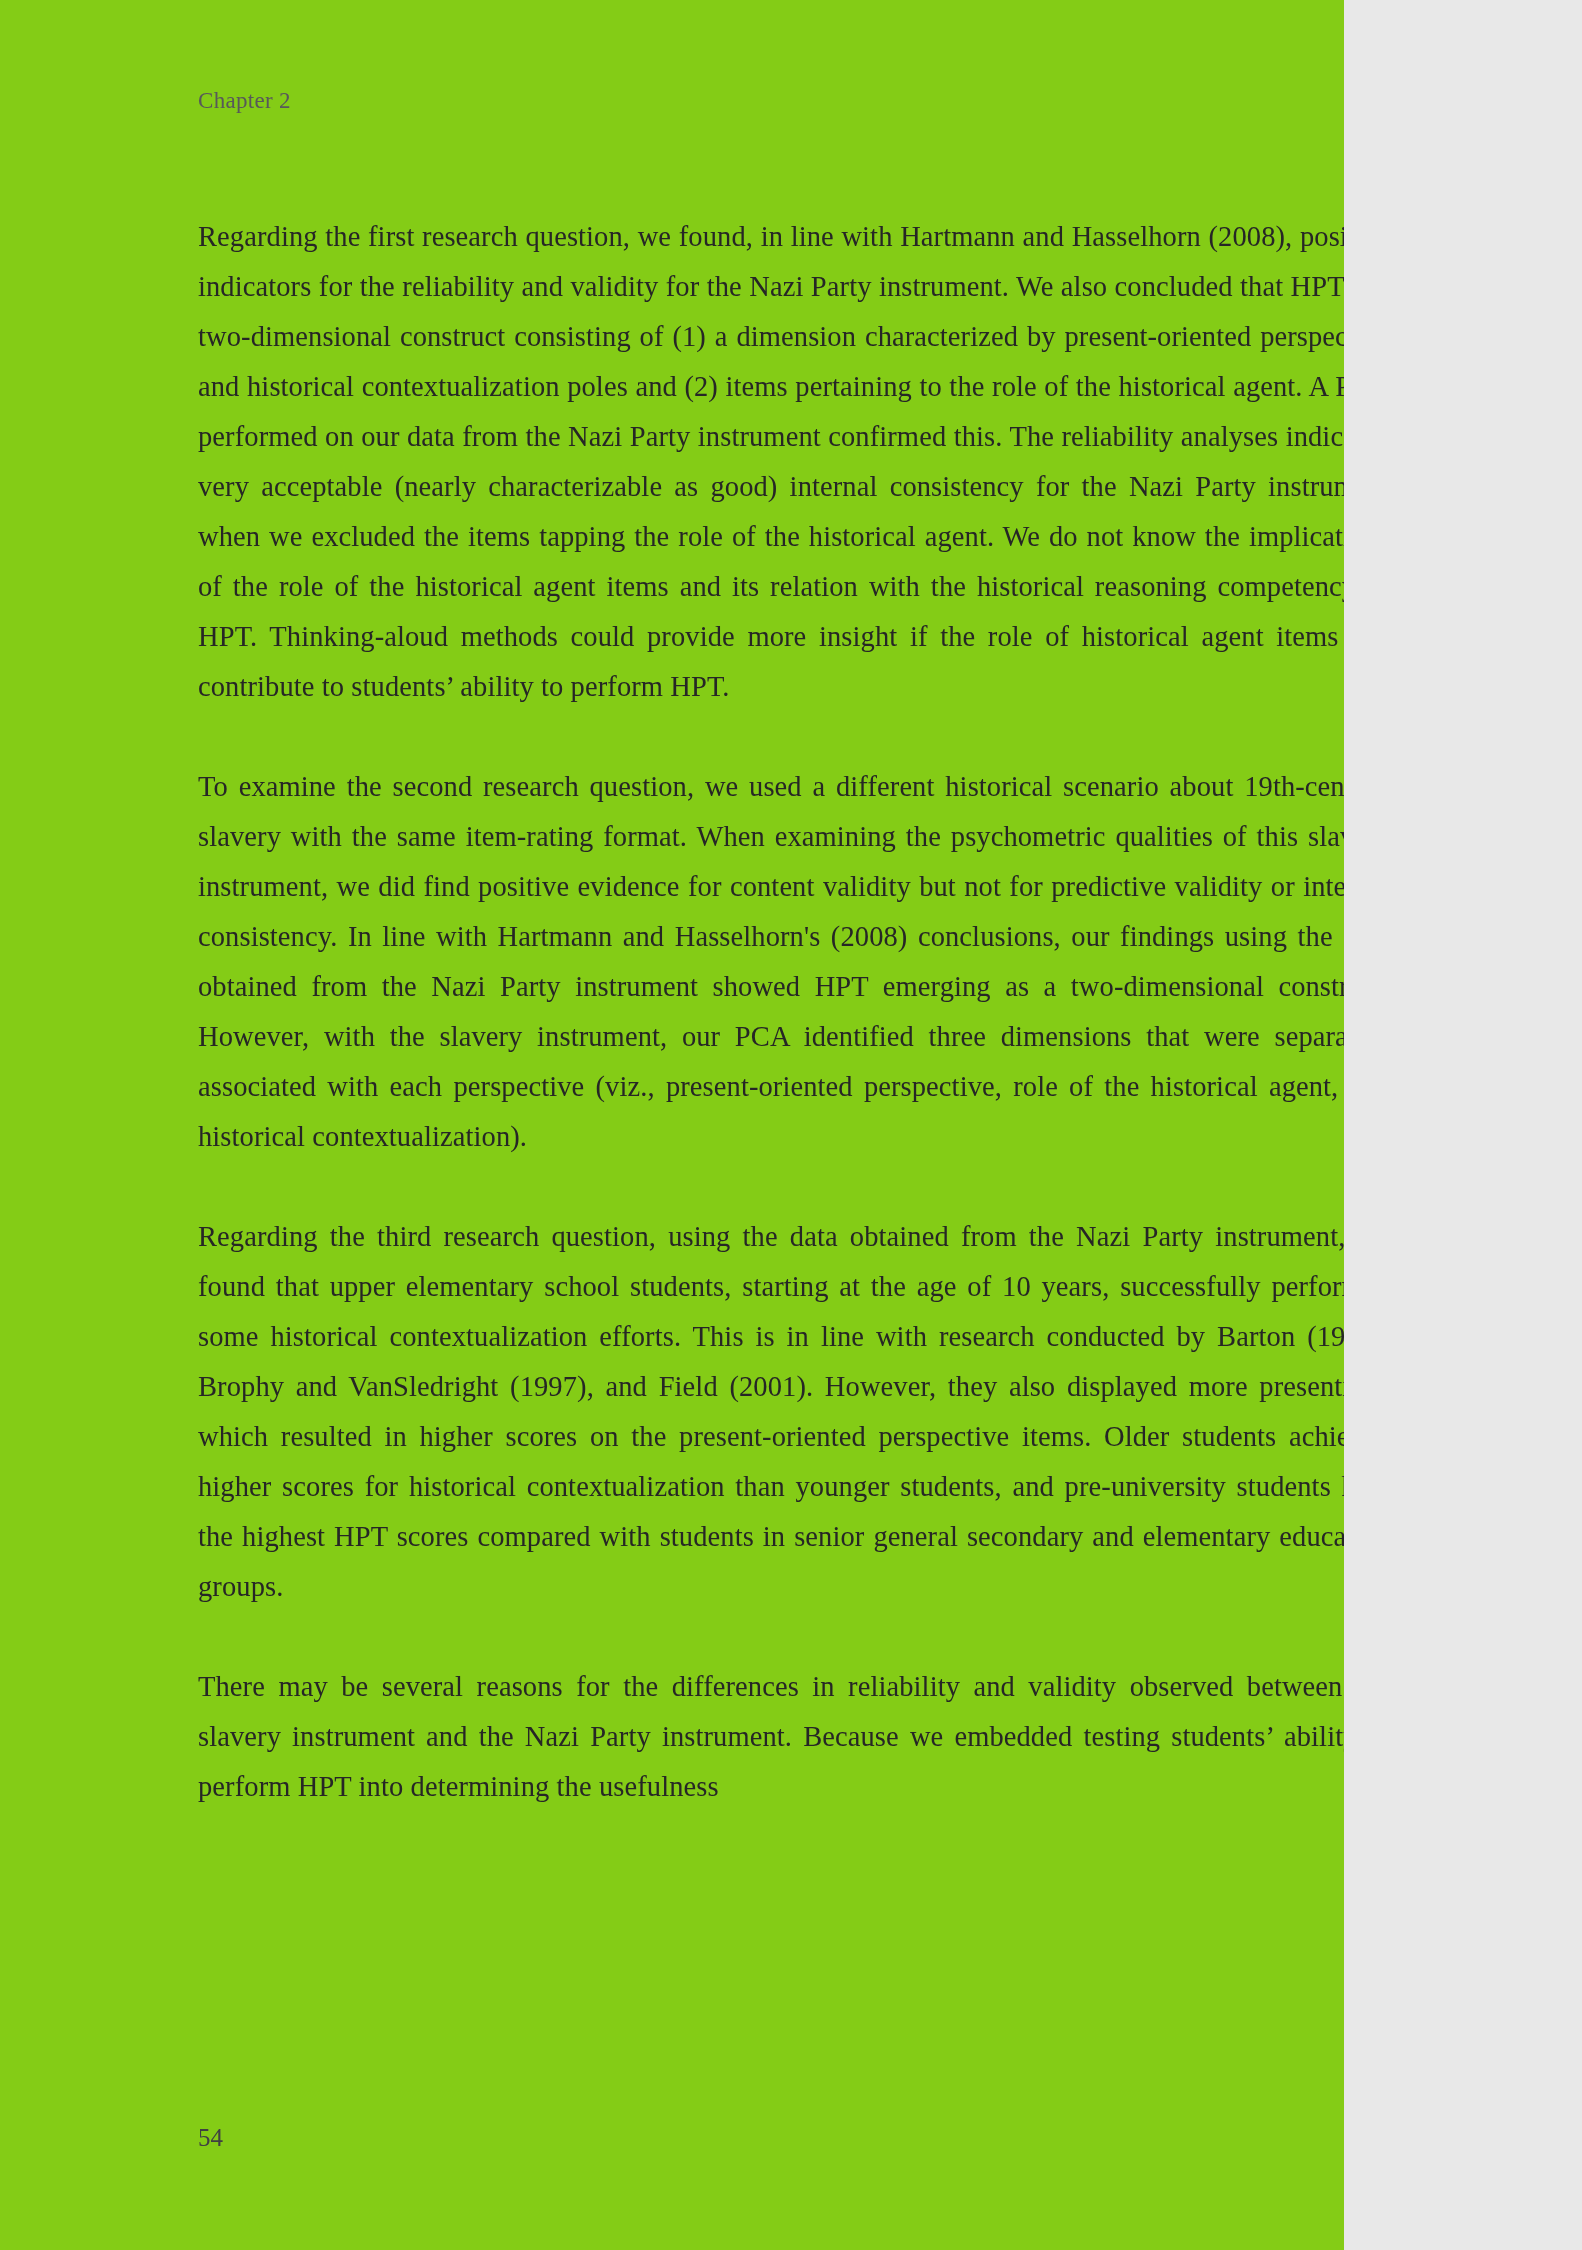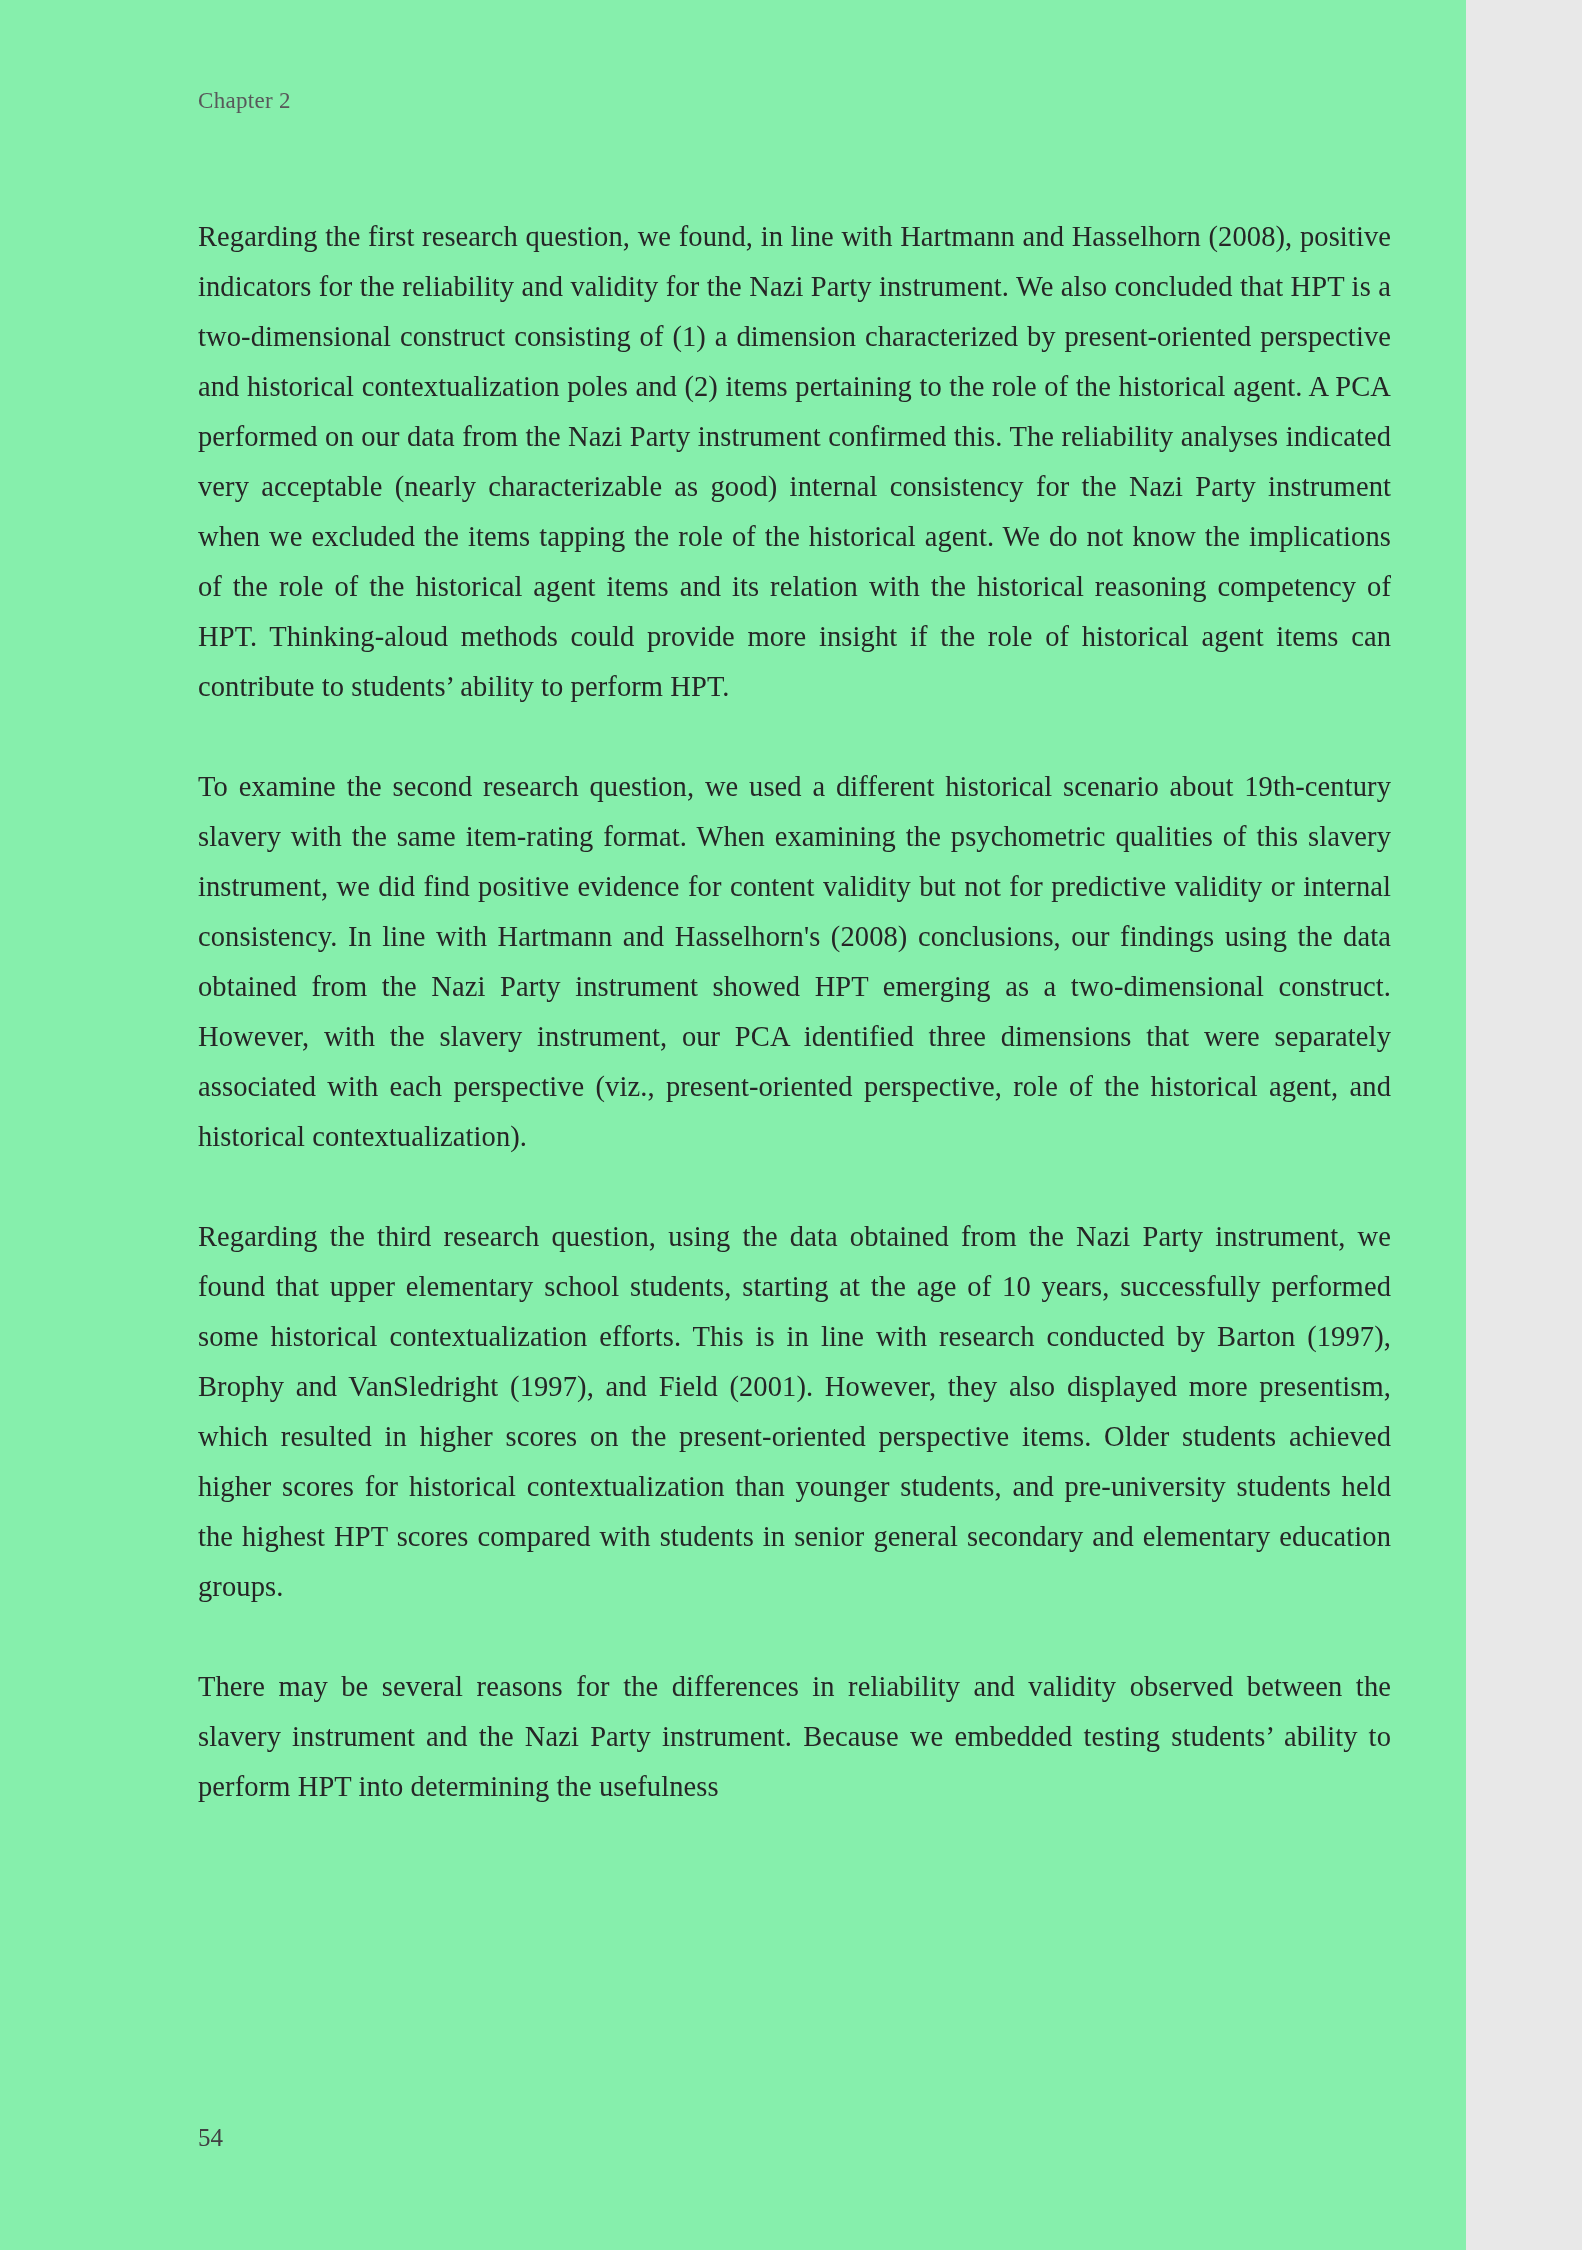--- a/index.html
+++ b/index.html
@@ -2,23 +2,23 @@
 <html><head>
 <meta charset="utf-8">
 <style>
   html, body {
     margin: 0;
     padding: 0;
     background: #e8e8e8;
   }
   .page {
     position: relative;
-    width: 1466px;
+    width: 1344px;
     height: 2250px;
-    background: #86efac;
+    background: #84cc16;
     overflow: hidden;
     font-family: "Liberation Serif", "DejaVu Serif", serif;
   }
   .chapter-header {
     position: absolute;
     left: 198px;
     top: 88px;
     font-size: 23px;
     letter-spacing: 0.3px;
     color: #58585a;

